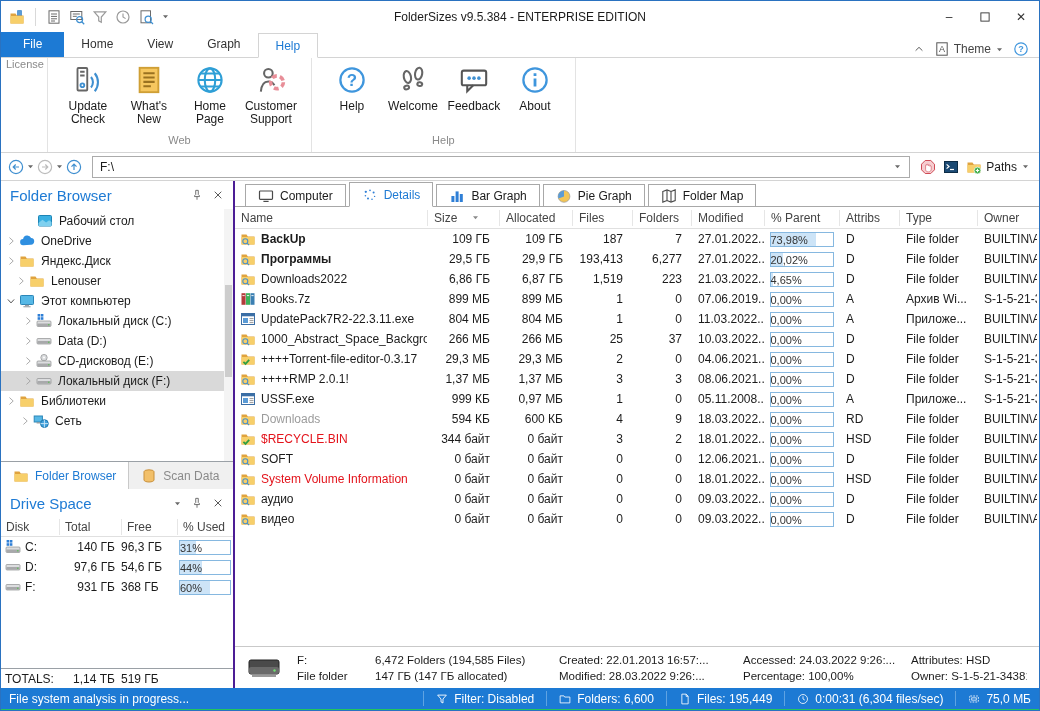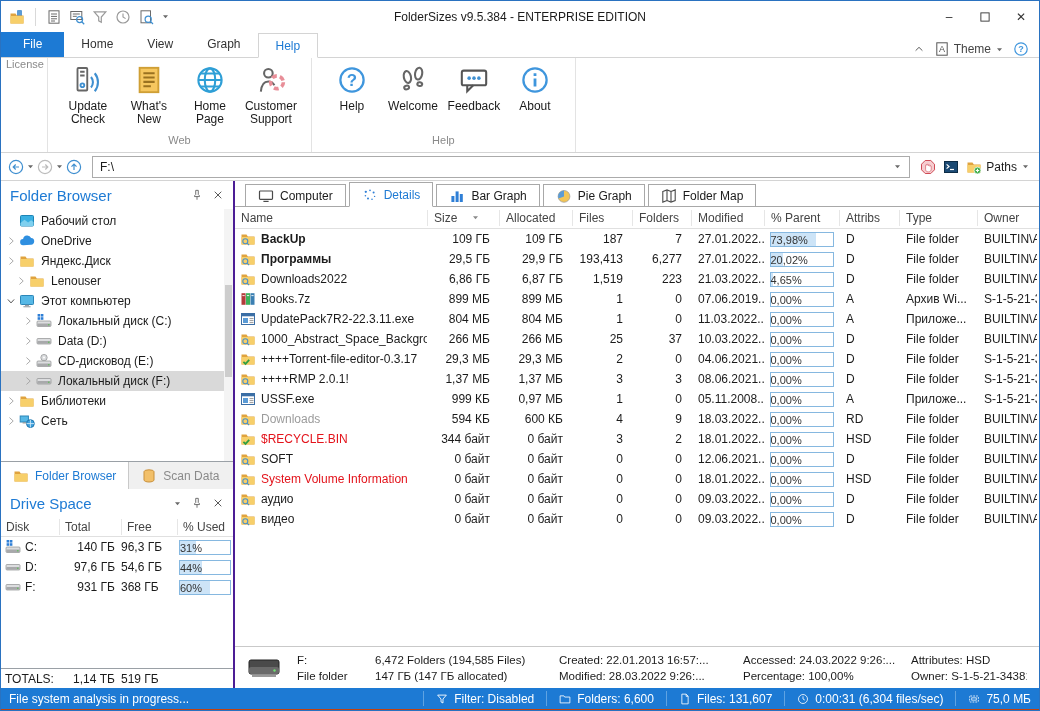--- a/index.html
+++ b/index.html
@@ -1,17 +1,17 @@
 <!DOCTYPE html>
 <html><head>
 <meta charset="utf-8">
 <style>
   html,body{margin:0;padding:0;background:#fff}
   *{box-sizing:border-box}
-  .window{position:relative;width:1040px;height:711px;border:1px solid #2a72c0;background:#c2410c;
+  .window{position:relative;width:1040px;height:711px;border:1px solid #2a72c0;background:#22c55e;
           font-family:"Liberation Sans",sans-serif;font-size:12px;color:#1b1b1b;overflow:hidden}
   .ico{display:inline-flex;width:16px;height:16px;flex:0 0 auto}
   .ico svg{width:100%;height:100%}
   .ico.lg{width:30px;height:30px}
   .ico.sm{width:12px;height:12px}
   .ico.xs{width:9px;height:9px}
 
   
   .titlebar{height:31px;display:flex;align-items:center;position:relative;background:#fff}
   .qat{display:flex;align-items:center;gap:7px;padding-left:8px;z-index:2}
@@ -401,21 +401,21 @@
               </svg>
             </span>
           <span class="ico sm">
               <svg viewBox="0 0 16 16" xmlns="http://www.w3.org/2000/svg">
                 <path d="M3.6 3.6l8.8 8.8M12.4 3.6l-8.8 8.8" stroke="#555" stroke-width="1.3"></path>
               </svg>
             </span>
         </span>
       </div>
       <div class="tree" id="tree">
-          <div class="titem " style="padding-left:2px">
+          <div class="titem " style="padding-left:20px">
      <span class="exp"></span>
      <span class="ico ">
               <svg viewBox="0 0 16 16" xmlns="http://www.w3.org/2000/svg">
                 <rect x="1.5" y="2.5" width="13" height="10.5" rx="1" fill="#3ab0e2" stroke="#1d84b5"></rect>
                 <path d="M1.5 10l4-3.2 3.6 2.6 3-2.2 2.4 1.8v4H1.5z" fill="#7fd0ef"></path>
               </svg>
             </span>
             <span class="lbl">Рабочий стол</span>
    </div>
           <div class="titem " style="padding-left:2px">
@@ -549,21 +549,21 @@
               </svg>
             </span>
      <span class="ico ">
               <svg viewBox="0 0 16 16" xmlns="http://www.w3.org/2000/svg">
                 <path d="M1.5 3.5h5l1.3 1.9h6.7v8.1H1.5z" fill="#e0a33e"></path>
                 <path d="M1.5 6h13v7.5H1.5z" fill="#f7cf6a"></path>
               </svg>
             </span>
             <span class="lbl">Библиотеки</span>
    </div>
-          <div class="titem " style="padding-left:2px">
+          <div class="titem " style="padding-left:16px">
      <span class="exp">
               <svg viewBox="0 0 16 16" width="10" height="10">
                 <path d="M5.5 2.5l6 5.5-6 5.5" fill="none" stroke="#a0a0a0" stroke-width="1.4"></path>
               </svg>
             </span>
      <span class="ico ">
               <svg viewBox="0 0 16 16" xmlns="http://www.w3.org/2000/svg">
                 <rect x="1.2" y="3" width="8.2" height="6" fill="#56b8e6" stroke="#2b86b8"></rect>
                 <rect x="3.6" y="9.4" width="3.4" height="1" fill="#888"></rect>
                 <circle cx="11.4" cy="10.6" r="3.9" fill="#3fa0dc" stroke="#1f78b0"></circle>
@@ -1174,21 +1174,21 @@
         </span>
       <span>Folders: 6,600</span>
     </span>
     <span class="sseg">
       <span class="ico sm">
           <svg viewBox="0 0 16 16" xmlns="http://www.w3.org/2000/svg">
             <path d="M3.8 1.5h5.7l2.7 2.7v10.3H3.8z" fill="none" stroke="#fff" stroke-width="1.1"></path>
             <path d="M9.5 1.5v2.9h2.7" fill="none" stroke="#fff" stroke-width="1.1"></path>
           </svg>
         </span>
-      <span>Files: 131,607</span>
+      <span>Files: 195,449</span>
     </span>
     <span class="sseg">
       <span class="ico sm">
           <svg viewBox="0 0 16 16" xmlns="http://www.w3.org/2000/svg">
             <circle cx="8" cy="8" r="6" fill="none" stroke="#fff" stroke-width="1.1"></circle>
             <path d="M8 4.4V8l2.4 1.4" fill="none" stroke="#fff" stroke-width="1.1"></path>
           </svg>
         </span>
       <span>0:00:31 (6,304 files/sec)</span>
     </span>

